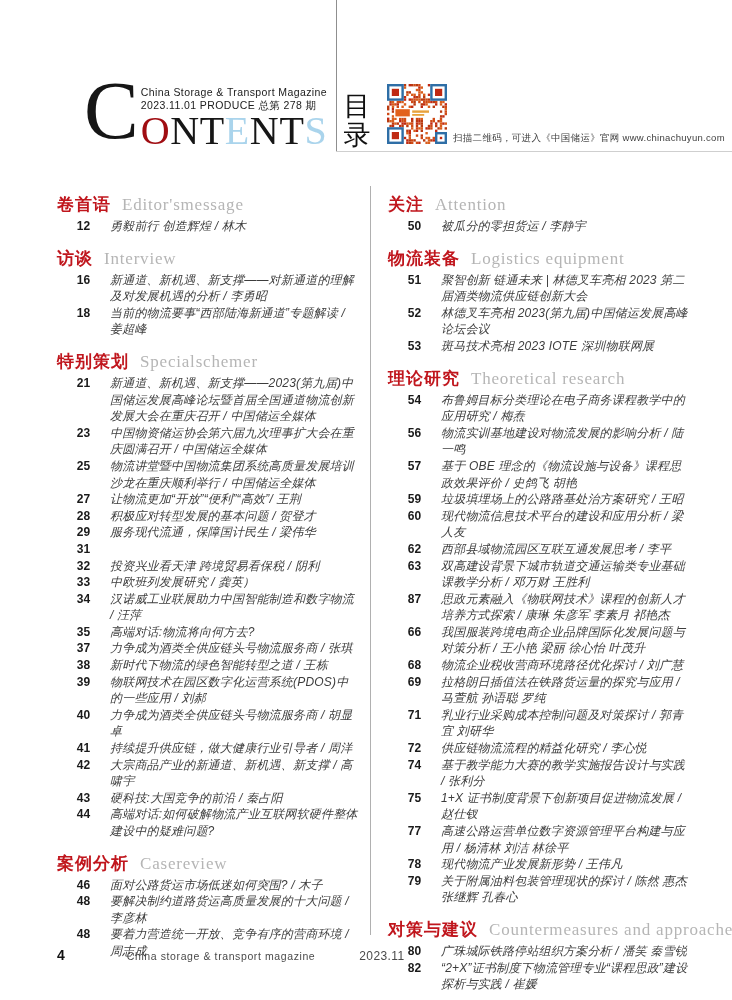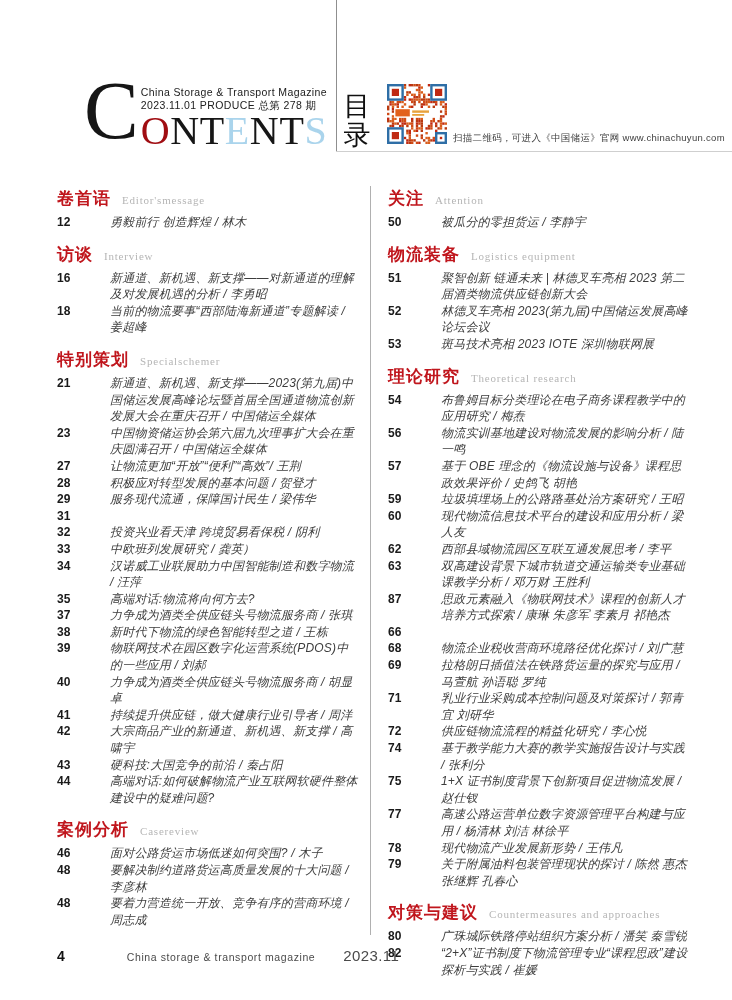--- a/index.html
+++ b/index.html
@@ -30,34 +30,34 @@
     font-family:"Liberation Serif","DejaVu Serif",serif;font-size:27px;line-height:29px;color:#101010;
   }
   .qr{position:absolute;left:387px;top:84px;width:60px;height:60px;}
   .qr-caption{position:absolute;left:453px;top:132px;font-size:9.5px;color:#3e3e3e;letter-spacing:0.3px;white-space:nowrap;}
   
   .col-divider{position:absolute;left:370px;top:186px;width:1px;height:749px;background:var(--divider);}
   .col{position:absolute;top:186px;width:302px;}
   #col-left{left:57px;}
   #col-right{left:388px;}
   .section-heading{display:flex;align-items:baseline;line-height:21px;margin:13px 0 3px;white-space:nowrap;}
-  .col > .section:first-child .section-heading{margin-top:2px;text-align:center;}
+  .col > .section:first-child .section-heading{margin-top:8px;text-align:center;}
   .heading-zh{font-size:17px;font-weight:bold;color:var(--section-red);letter-spacing:1px;}
   .heading-en{
-    font-family:"Liberation Serif","DejaVu Serif",serif;font-size:11px;color:var(--heading-en);
+    font-family:"Liberation Serif","DejaVu Serif",serif;font-size:17px;color:var(--heading-en);
     margin-left:11px;letter-spacing:0.8px;
   }
   .entry{display:flex;font-size:12px;line-height:16.6px;color:var(--body);}
-  .entry-num{width:53px;flex:none;font-weight:bold;font-size:12px;color:var(--num);}
+  .entry-num{width:53px;flex:none;font-weight:bold;font-size:12px;color:var(--num);text-align:center;}
   .entry-title{flex:1;letter-spacing:0.2px;font-style:italic;}
   
   .footer{position:absolute;left:57px;top:947px;display:flex;align-items:baseline;}
   .footer-page{font-size:14px;font-weight:bold;color:#111111;}
   .footer-mag{margin-left:62px;font-size:10.5px;color:#4a4a4a;letter-spacing:0.6px;}
-  .footer-issue{margin-left:28px;font-size:15px;color:#4a4a4a;letter-spacing:0.4px;}
+  .footer-issue{margin-left:44px;font-size:12px;color:#4a4a4a;letter-spacing:0.4px;}
 </style>
 </head>
 <body>
 
 <div class="rule-v-header"></div>
 <div class="rule-h-header"></div>
 
 <div class="logo">
   <div class="logo-c">C</div>
   <div class="logo-right">
@@ -319,20 +319,24 @@
       </div>
       <div class="entry">
         <span class="entry-num">21</span>
         <span class="entry-title">新通道、新机遇、新支撑——2023(第九届)中国储运发展高峰论坛暨首届全国通道物流创新发展大会在重庆召开 / 中国储运全媒体</span>
       </div>
       <div class="entry">
         <span class="entry-num">23</span>
         <span class="entry-title">中国物资储运协会第六届九次理事扩大会在重庆圆满召开 / 中国储运全媒体</span>
       </div>
       <div class="entry">
+        <span class="entry-num">25</span>
+        <span class="entry-title">物流讲堂暨中国物流集团系统高质量发展培训沙龙在重庆顺利举行 / 中国储运全媒体</span>
+      </div>
+      <div class="entry">
         <span class="entry-num">27</span>
         <span class="entry-title">让物流更加“开放”“便利”“高效”/ 王荆</span>
       </div>
       <div class="entry">
         <span class="entry-num">28</span>
         <span class="entry-title">积极应对转型发展的基本问题 / 贺登才</span>
       </div>
       <div class="entry">
         <span class="entry-num">29</span>
         <span class="entry-title">服务现代流通，保障国计民生 / 梁伟华</span>
@@ -469,20 +473,21 @@
       <div class="entry">
         <span class="entry-num">63</span>
         <span class="entry-title">双高建设背景下城市轨道交通运输类专业基础课教学分析 / 邓万财 王胜利</span>
       </div>
       <div class="entry">
         <span class="entry-num">87</span>
         <span class="entry-title">思政元素融入《物联网技术》课程的创新人才培养方式探索 / 康琳 朱彦军 李素月 祁艳杰</span>
       </div>
       <div class="entry">
         <span class="entry-num">66</span>
+        <span class="entry-title">我国服装跨境电商企业品牌国际化发展问题与对策分析 / 王小艳 梁丽 徐心怡 叶茂升</span>
       </div>
       <div class="entry">
         <span class="entry-num">68</span>
         <span class="entry-title">物流企业税收营商环境路径优化探讨 / 刘广慧</span>
       </div>
       <div class="entry">
         <span class="entry-num">69</span>
         <span class="entry-title">拉格朗日插值法在铁路货运量的探究与应用 / 马萱航 孙语聪 罗纯</span>
       </div>
       <div class="entry">

